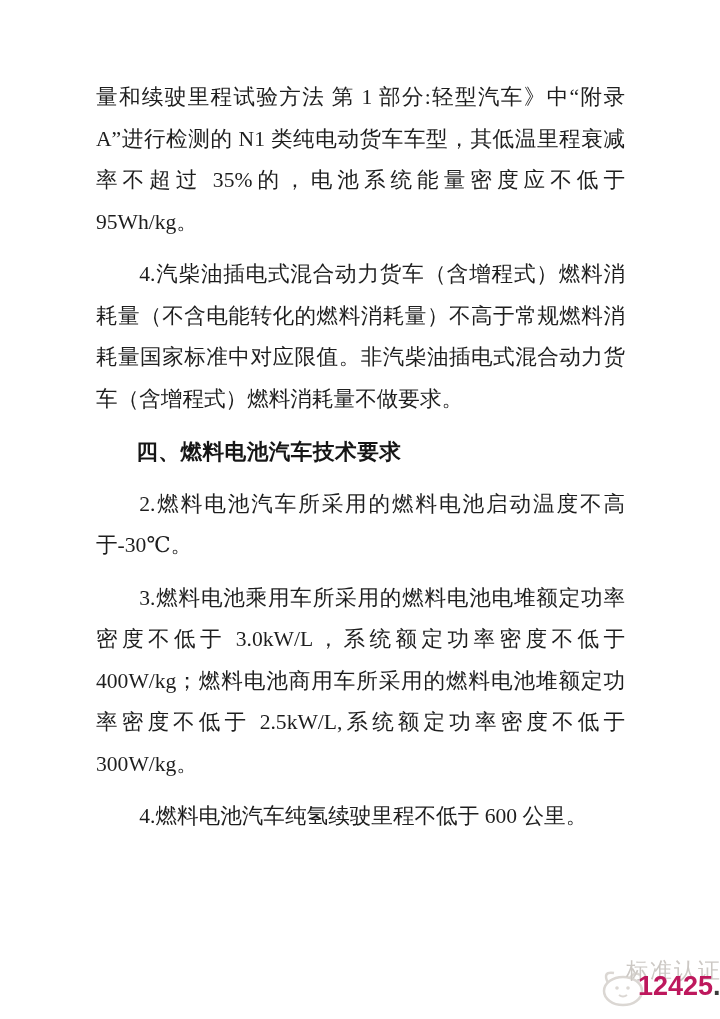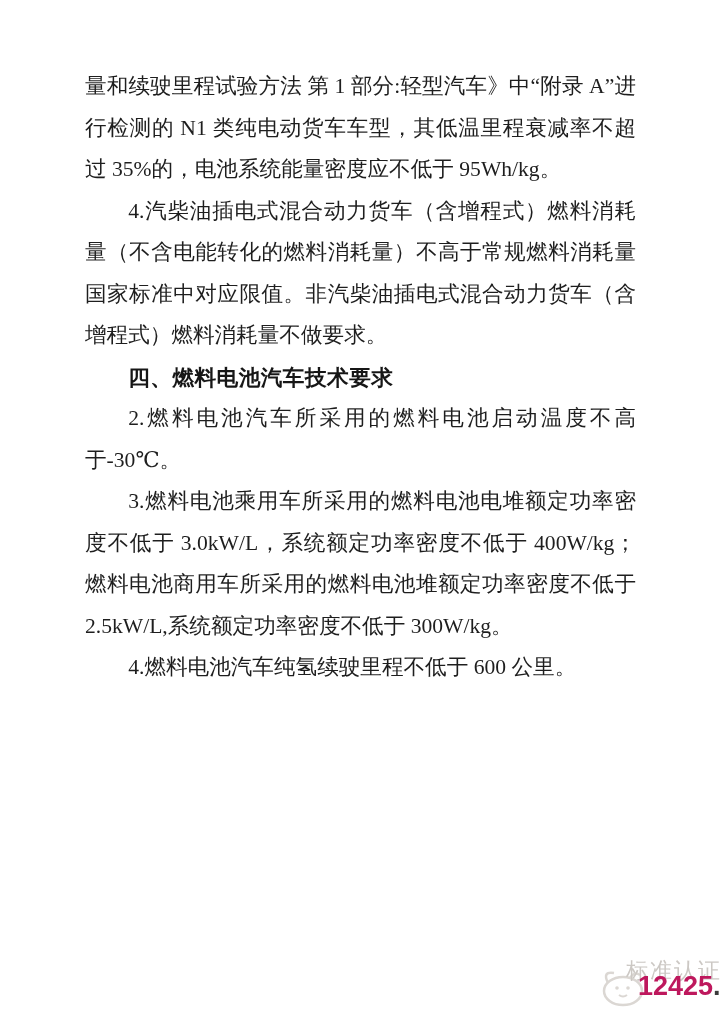--- a/index.html
+++ b/index.html
@@ -19,31 +19,31 @@
     position: absolute;
     left: 85px;
     top: 66px;
     width: 551px;
     color: #1e1e1e;
     font-size: 21.6px;
     line-height: 41.5px;
     text-align: justify;
   }
   .para {
-    margin: 0;
+    margin: 11px;
   }
   .indent {
     text-indent: 2em;
   }
   .sub {
     font-size: 0.62em;
     vertical-align: -0.25em;
   }
   .heading {
-    margin: 0;
+    margin: 8px;
     font-family: "Liberation Sans", "DejaVu Sans", sans-serif;
     font-weight: bold;
     font-size: 21.6px;
     line-height: 41.5px;
     text-indent: 2em;
     letter-spacing: 0.5px;
     color: #161616;
   }
   .brand {
     position: absolute;

